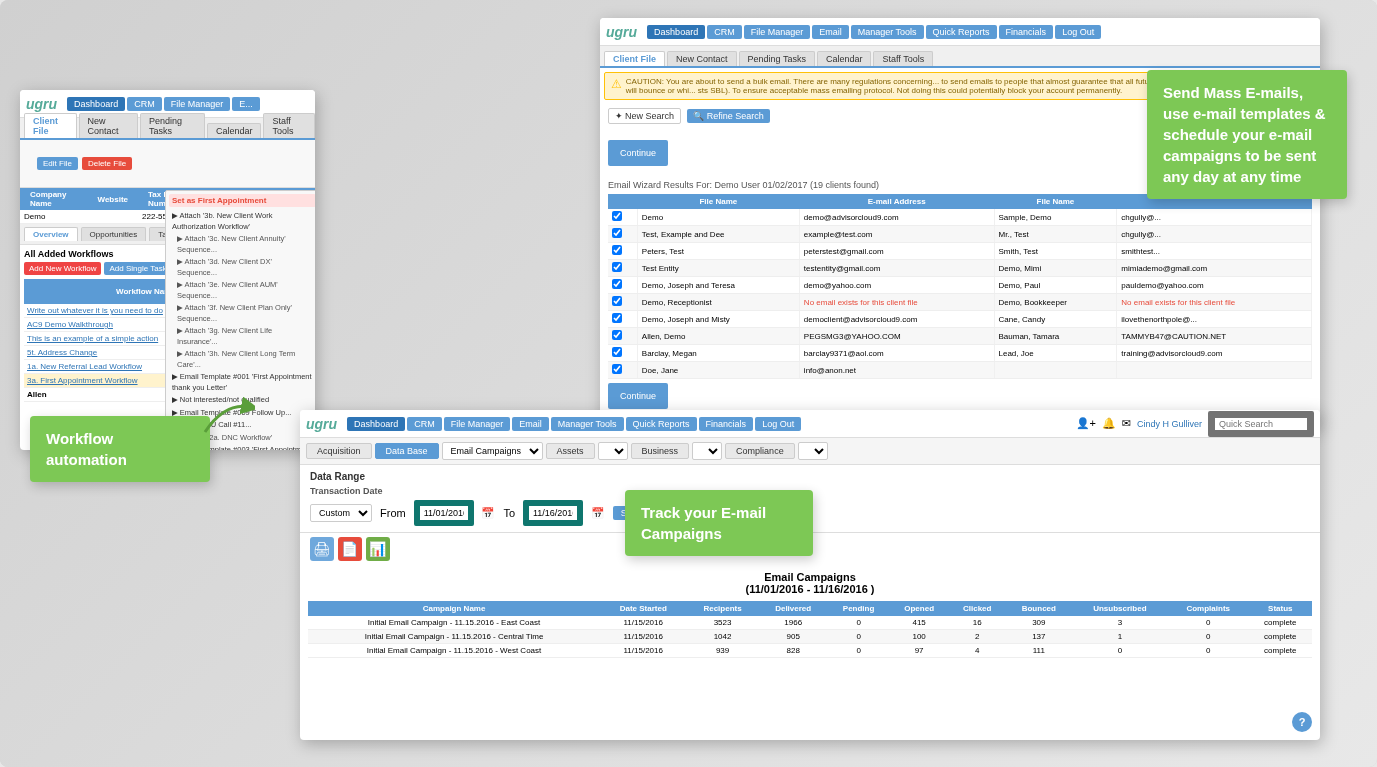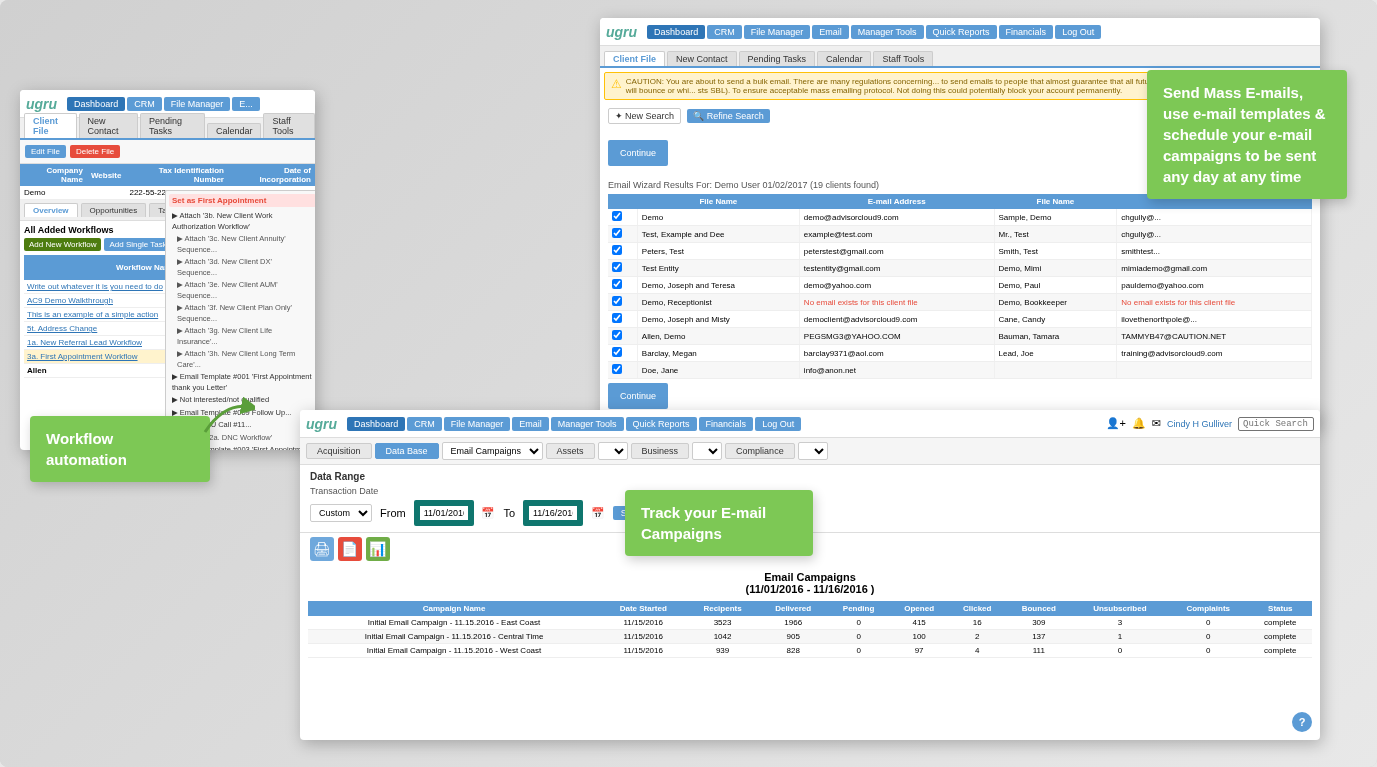--- a/index.html
+++ b/index.html
@@ -111,57 +111,57 @@
     .sub-tab.active {
       background: #fff;
       color: #5b9bd5;
       font-weight: bold;
     }
 
     
     .wf-edit-row {
       display: flex;
       gap: 4px;
-      padding: 5px;
+      padding: 17px;
       background: #f8f8f8;
       border-bottom: 1px solid #ddd;
     }
     .btn-edit { background: #5b9bd5; color: #fff; border: none; padding: 2px 6px; border-radius: 2px; font-size: 8px; cursor: pointer; }
     .btn-delete-file { background: #e74c3c; color: #fff; border: none; padding: 2px 6px; border-radius: 2px; font-size: 8px; cursor: pointer; }
 
     .wf-info-table {
       width: 100%;
       border-collapse: collapse;
       font-size: 8px;
     }
     .wf-info-table th {
       background: #5b9bd5;
       color: #fff;
-      padding: 2px 4px;
-      text-align: right;
+      padding: 2px 10px;
+      text-align: left;
     }
     .wf-info-table td {
       padding: 2px 4px;
       border-bottom: 1px solid #eee;
     }
 
     .wf-section {
       padding: 4px;
     }
     .wf-section-title {
       font-weight: bold;
       font-size: 9px;
       margin-bottom: 3px;
     }
     .wf-btn-row {
       display: flex;
       gap: 3px;
       margin-bottom: 4px;
     }
-    .btn-add-wf { background: #4d7c0f; color: #fff; border: none; padding: 2px 5px; border-radius: 2px; font-size: 8px; cursor: pointer; }
+    .btn-add-wf { background: #ef4444; color: #fff; border: none; padding: 2px 5px; border-radius: 2px; font-size: 8px; cursor: pointer; }
     .btn-add-task { background: #5b9bd5; color: #fff; border: none; padding: 2px 5px; border-radius: 2px; font-size: 8px; cursor: pointer; }
     .btn-delete-sel { background: #e74c3c; color: #fff; border: none; padding: 2px 5px; border-radius: 2px; font-size: 8px; cursor: pointer; }
 
     .wf-table {
       width: 100%;
       border-collapse: collapse;
       font-size: 8px;
     }
     .wf-table th {
       background: #5b9bd5;
@@ -353,20 +353,21 @@
     .camp-section-label {
       font-weight: bold;
       font-size: 10px;
       color: #333;
       margin-bottom: 4px;
     }
     .camp-label {
       font-size: 9px;
       color: #555;
       margin-bottom: 2px;
+      font-weight: bold;
     }
     .camp-date-row {
       display: flex;
       align-items: center;
       gap: 8px;
       margin-top: 4px;
     }
     .date-input {
       border: 6px solid #0f766e;
       padding: 2px 4px;
@@ -423,26 +424,25 @@
       position: relative;
     }
     .navbar-right {
       position: absolute;
       right: 6px;
       display: flex;
       align-items: center;
       gap: 6px;
     }
     .quick-search {
-      border: 1px solid #737373;
+      border: 7px solid #737373;
       padding: 1px 4px;
       font-size: 9px;
       border-radius: 2px;
-      width: 76px;
-      font-family: Liberation Mono, monospace;
+      width: 106px;
     }
     .user-badge {
       font-size: 9px;
       color: #2e75b6;
     }
 
     .print-icons {
       display: flex;
       gap: 4px;
       padding: 4px 10px;

